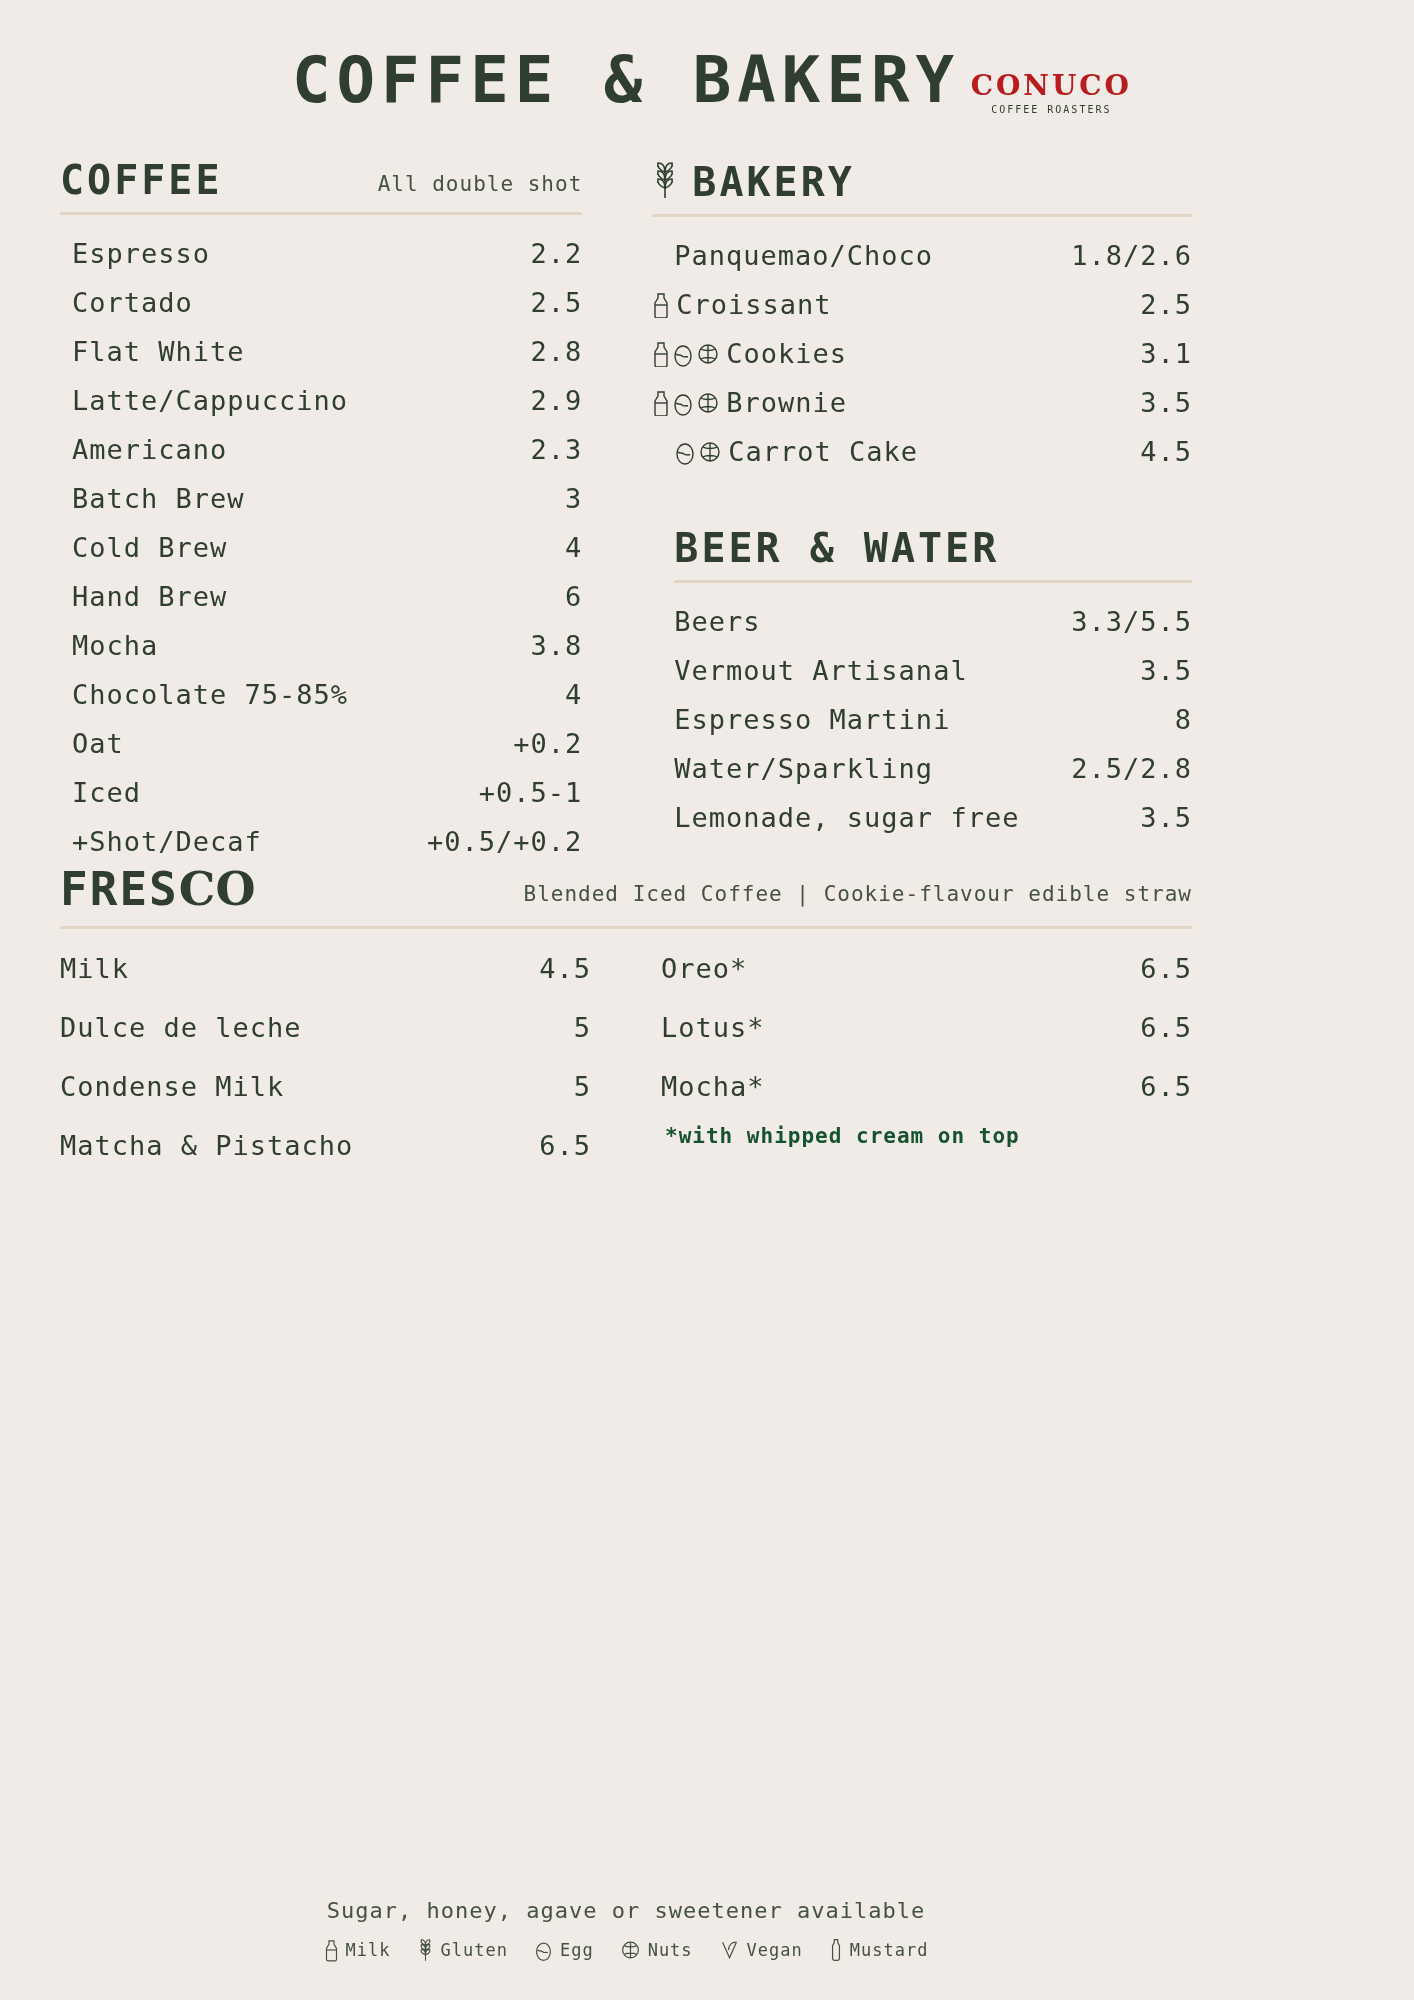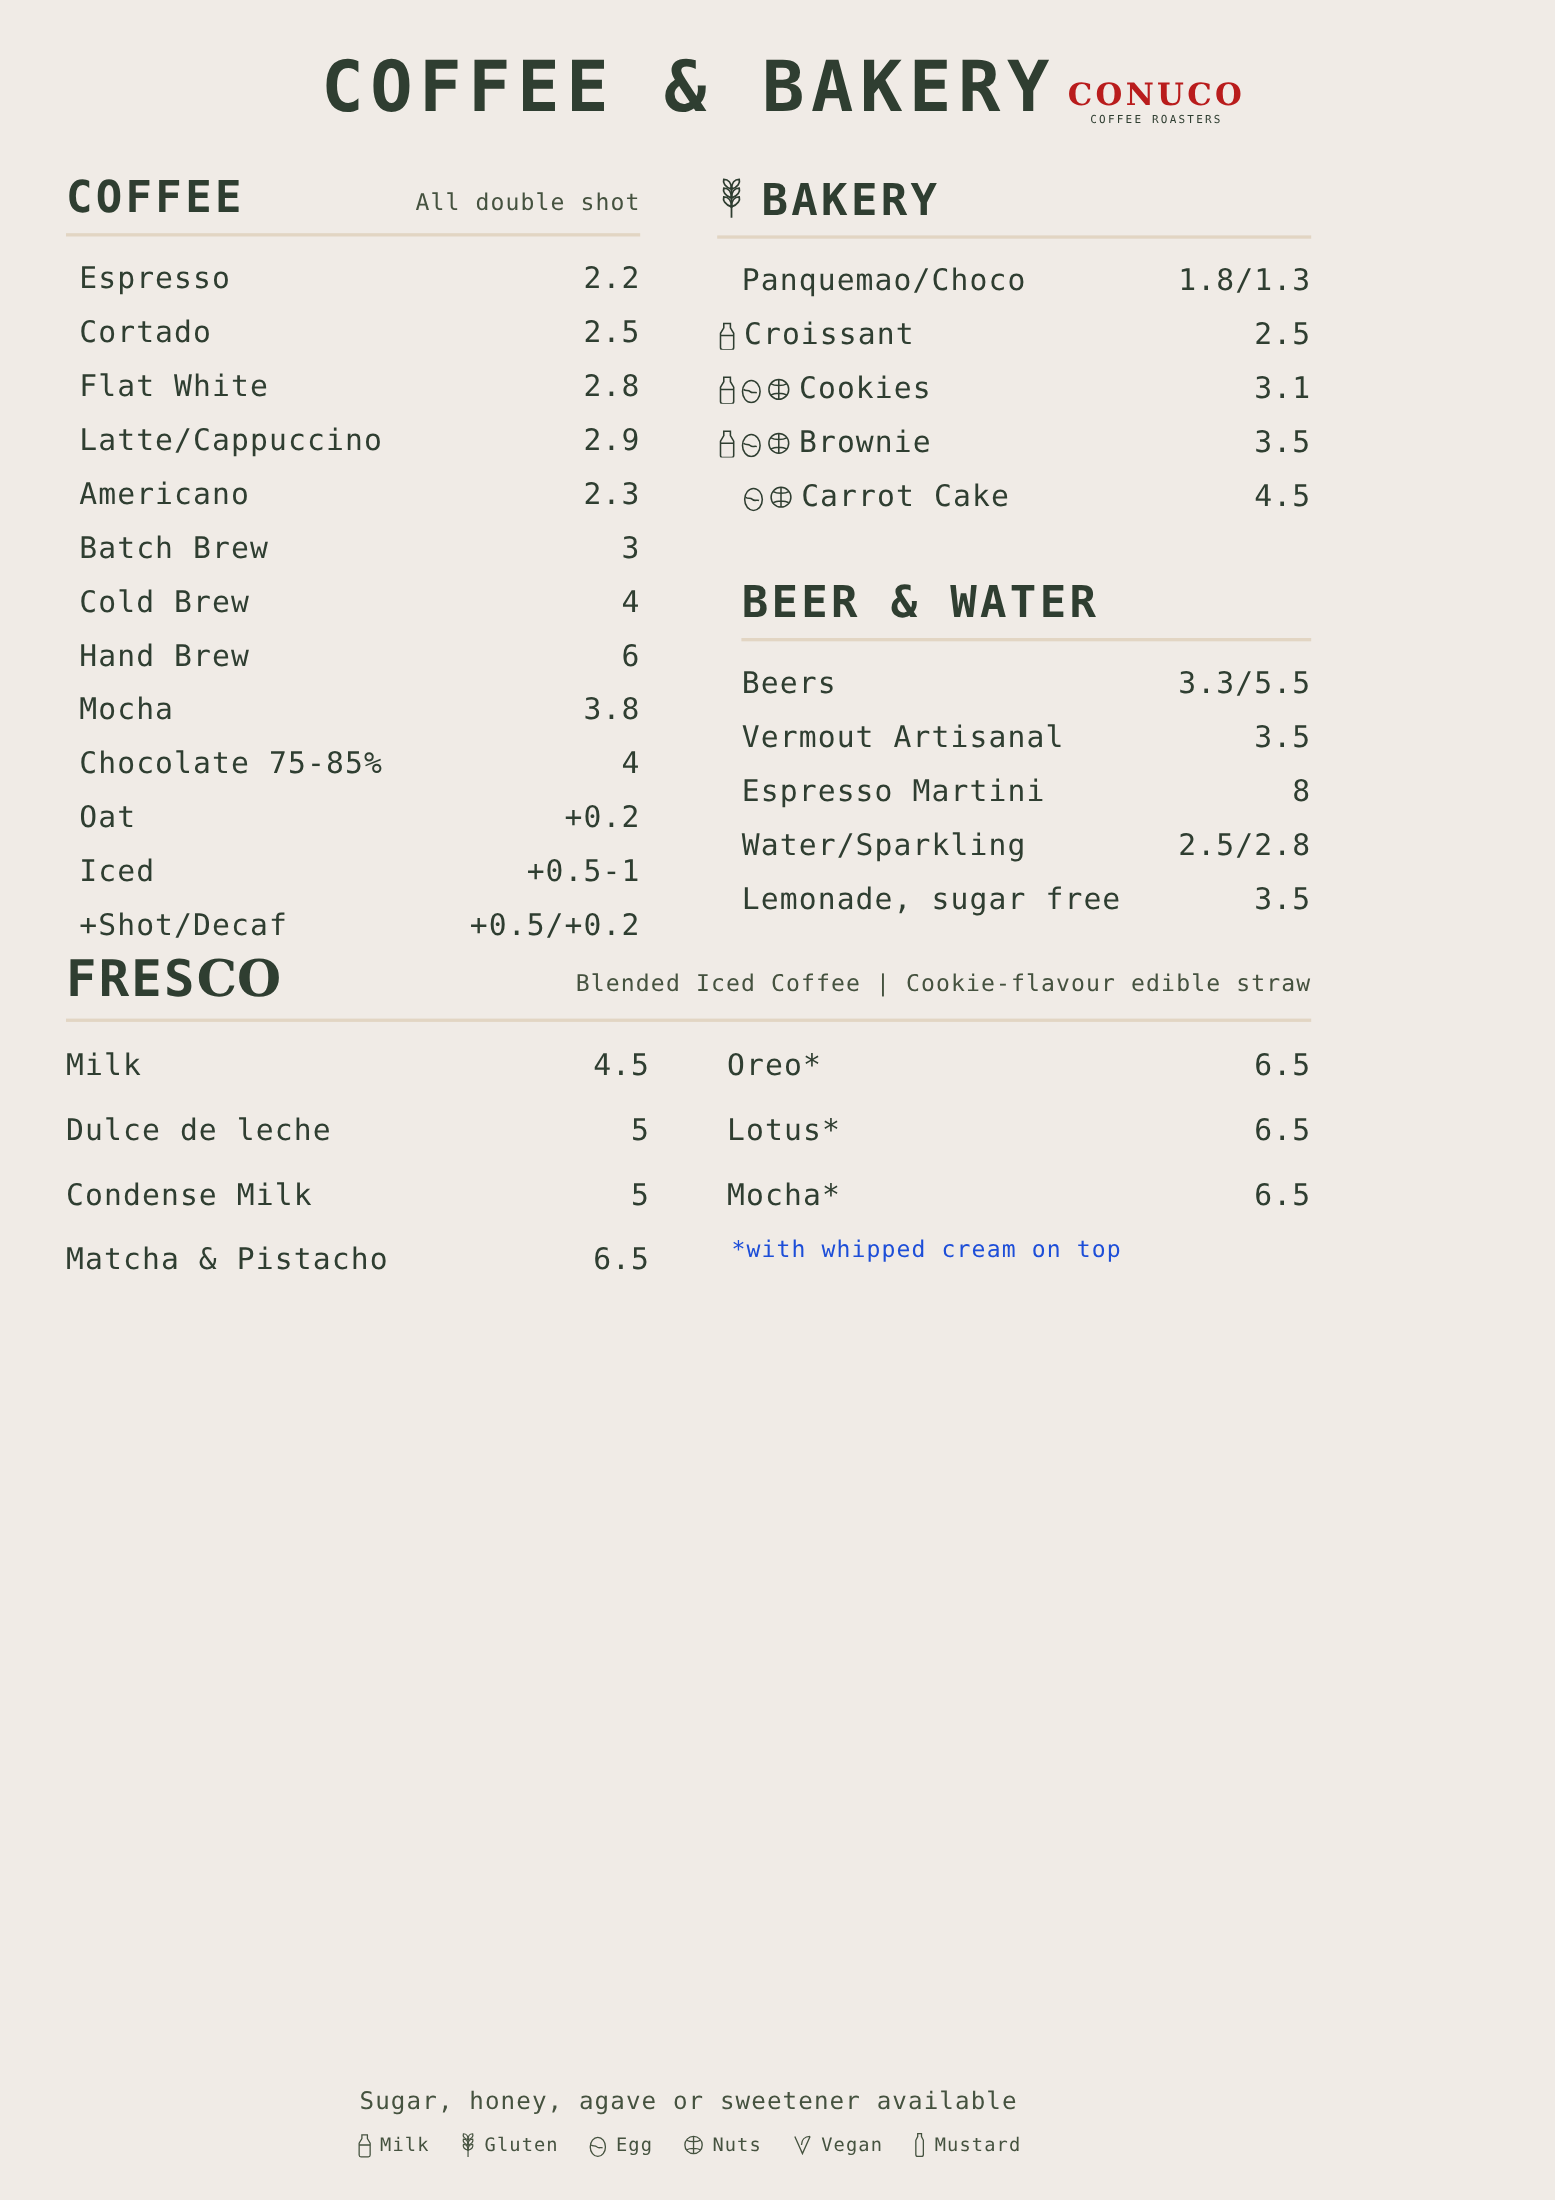--- a/index.html
+++ b/index.html
@@ -149,24 +149,25 @@
     margin: 14px 0 10px 0;
   }
   .fresco-cols {
     display: flex;
     gap: 70px;
   }
   .fresco-cols .col-left, .fresco-cols .col-right { width: 600px; }
   .fresco-cols .item { padding: 14px 0; }
   .fresco-footnote {
     font-size: 21px;
-    color: #1d4ed8;
+    color: #14532d;
     letter-spacing: 1px;
     padding-top: 8px;
     padding-left: 4px;
+    font-weight: bold;
   }
 
   
   .footer {
     position: absolute;
     left: 0; right: 0;
     bottom: 37px;
     text-align: center;
   }
   .footer-note {
@@ -297,21 +298,21 @@
               <path d="M13 28 c6 -2 8 -6 7 -9 c-4 0 -7 3 -7 9z"></path>
             </svg>
           </span>
           <h2 class="section-title">BAKERY</h2>
         </div>
         <div class="rule"></div>
         <ul class="items">
           <li class="item right-indent">
             <span class="name">Panquemao/Choco</span>
             <span class="dots"></span>
-            <span class="price">1.8/1.3</span>
+            <span class="price">1.8/2.6</span>
           </li>
           <li class="item">
             <span class="alg">
               <span>
                 <svg width="18" height="26" viewBox="0 0 18 26" fill="none" stroke="#2f3e31" stroke-width="1.4">
                     <path d="M6 2h6v4l3 5v13a2 2 0 0 1-2 2H5a2 2 0 0 1-2-2V11l3-5z"></path>
                     <path d="M3 13h12"></path>
                   </svg>
               </span>
             </span>

